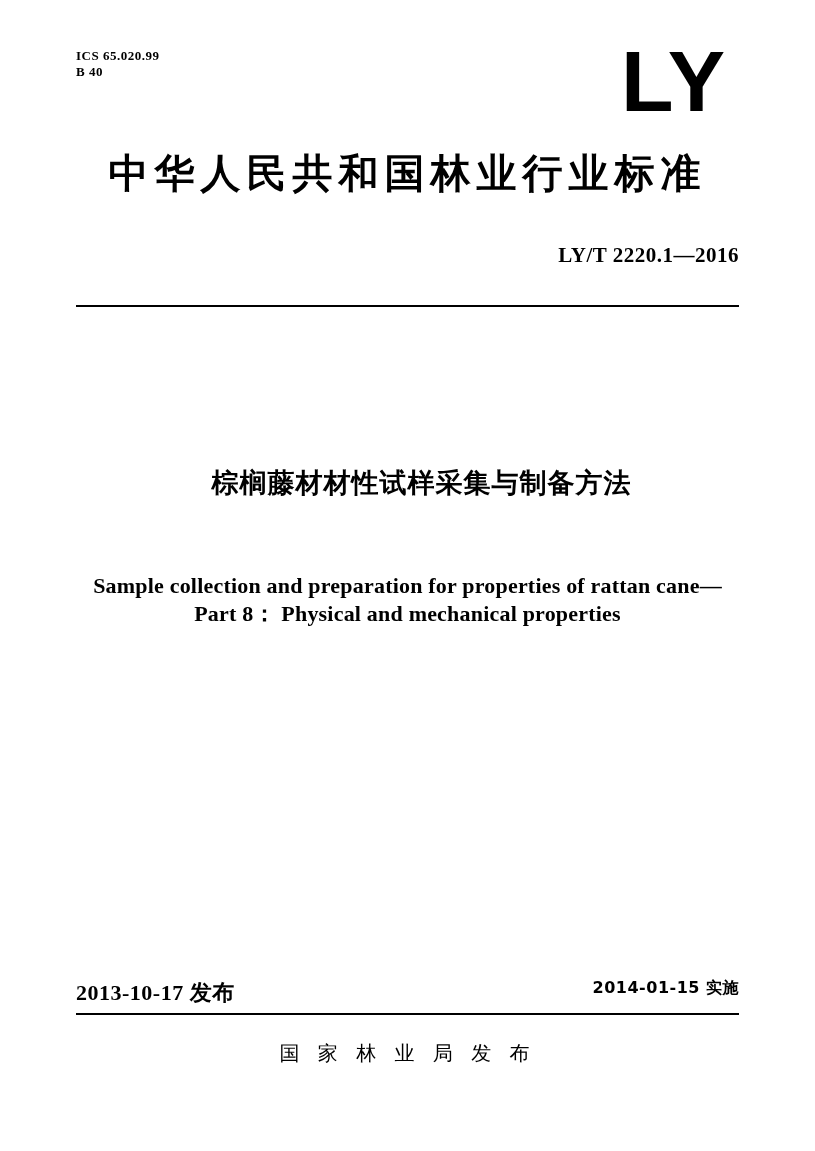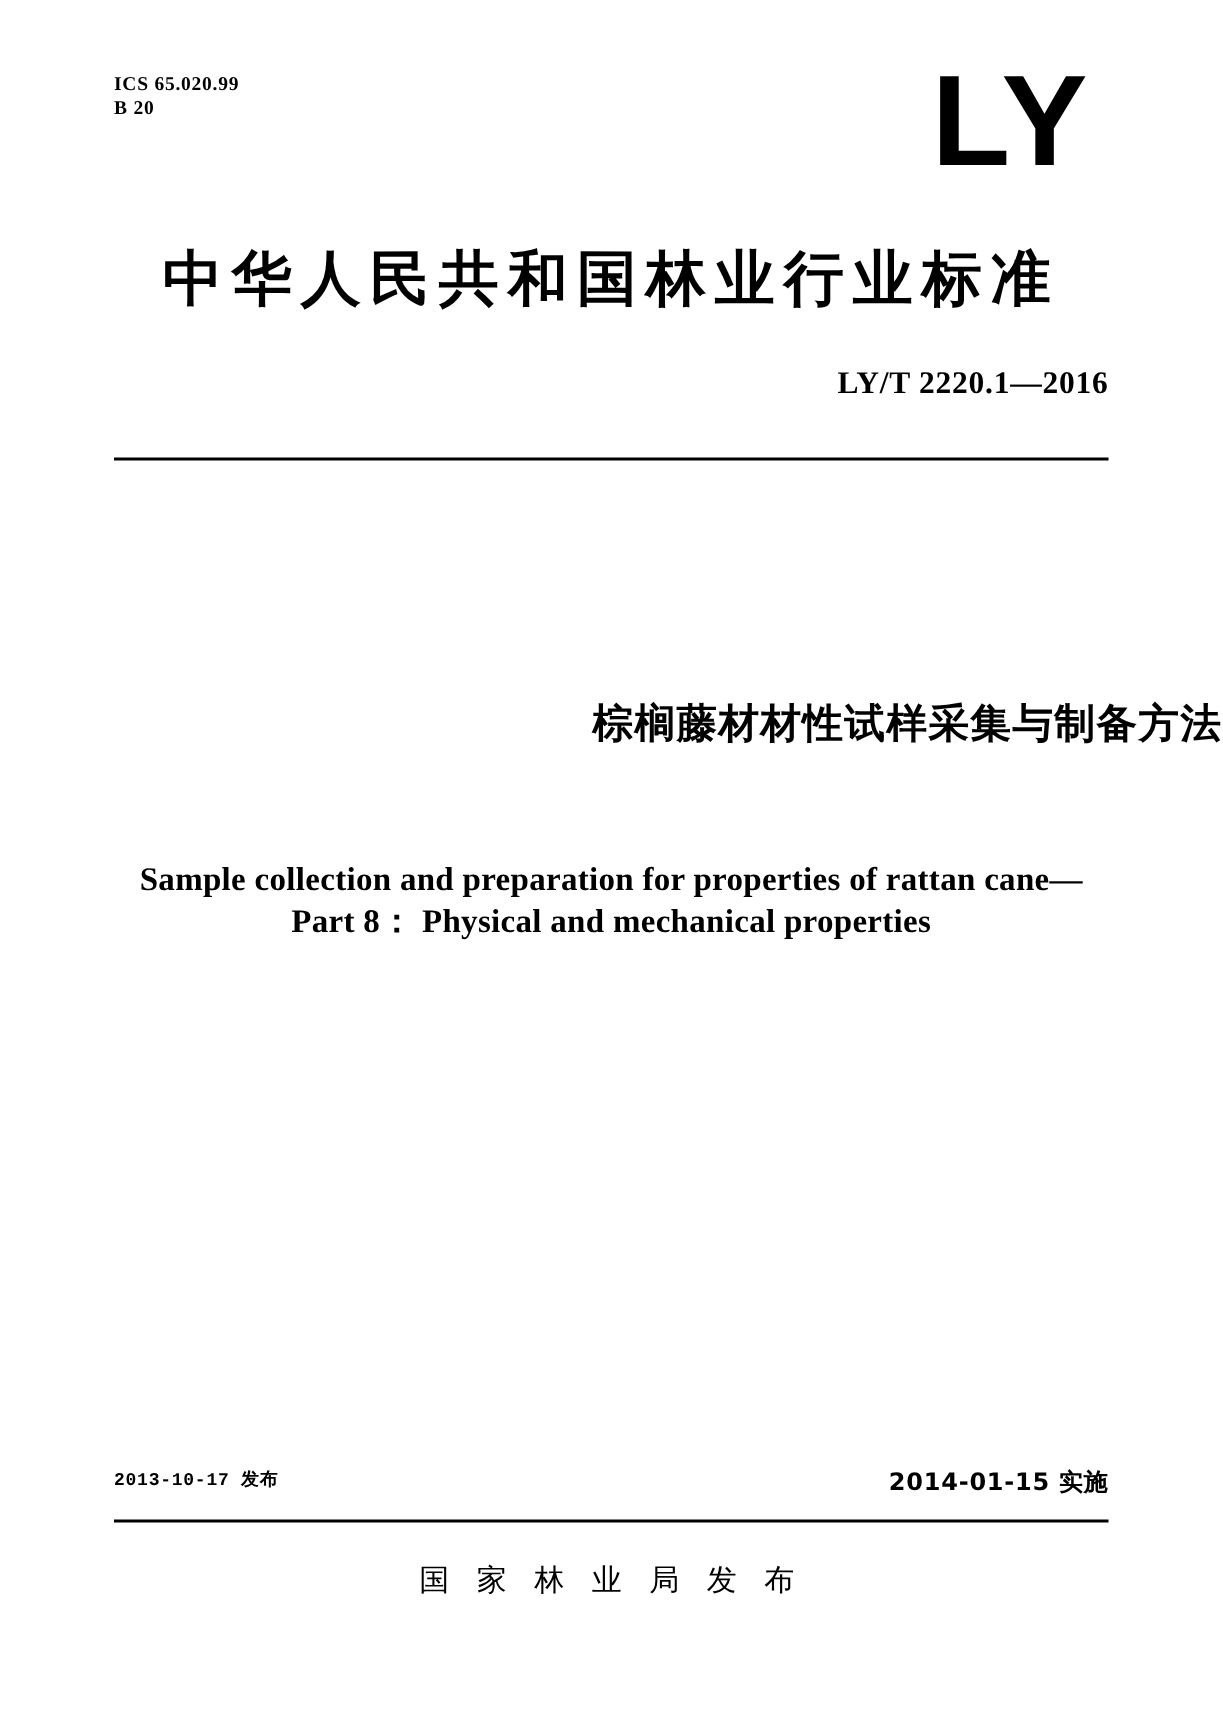--- a/index.html
+++ b/index.html
@@ -47,21 +47,21 @@
     letter-spacing: 2px;
     color: #000;
     text-align: right;
   }
 
   
   .cn-header {
     position: absolute;
     left: 0;
     right: 0;
-    top: 158px;
+    top: 146px;
     text-align: center;
     font-family: "DejaVu Sans", "Liberation Sans", sans-serif;
     font-weight: bold;
     font-size: 40px;
     letter-spacing: 6px;
     color: #000;
   }
 
   
   .std-number {
@@ -89,21 +89,21 @@
     top: 1013px;
     border-top: 2px solid #000;
   }
 
   
   .title-cn {
     position: absolute;
     left: 0;
     right: 0;
     top: 462px;
-    text-align: right;
+    text-align: center;
     font-family: "DejaVu Sans", "Liberation Sans", sans-serif;
     font-weight: bold;
     font-size: 27px;
     line-height: 42px;
     letter-spacing: 1px;
     padding-left: 28px;
   }
   .title-en {
     position: absolute;
     left: 0;
@@ -115,23 +115,23 @@
     font-size: 22px;
     line-height: 28px;
     letter-spacing: 0.2px;
   }
 
   
   .date-issue {
     position: absolute;
     left: 76px;
     top: 978px;
-    font-family: Liberation Mono, monospace;
+    font-family: Liberation Serif, serif;
     font-weight: bold;
-    font-size: 12px;
+    font-size: 22px;
     letter-spacing: 0.5px;
   }
   .date-impl {
     position: absolute;
     right: 76px;
     top: 978px;
     font-family: "DejaVu Sans", "Liberation Sans", sans-serif;
     font-weight: bold;
     font-size: 16px;
     letter-spacing: 0.5px;
@@ -150,21 +150,21 @@
     letter-spacing: 6px;
   }
 </style>
 </head>
 <body>
 
 <div class="page">
 
   <div class="ics-block">
     <div class="ics-line">ICS 65.020.99</div>
-    <div class="ics-line">B 20</div>
+    <div class="ics-line">B 40</div>
   </div>
 
   <div class="ly-logo">LY</div>
 
   <div class="cn-header">中华人民共和国林业行业标准</div>
 
   <div class="std-number">LY/T 2220.1—2016</div>
 
   <div class="rule-top"></div>
 

